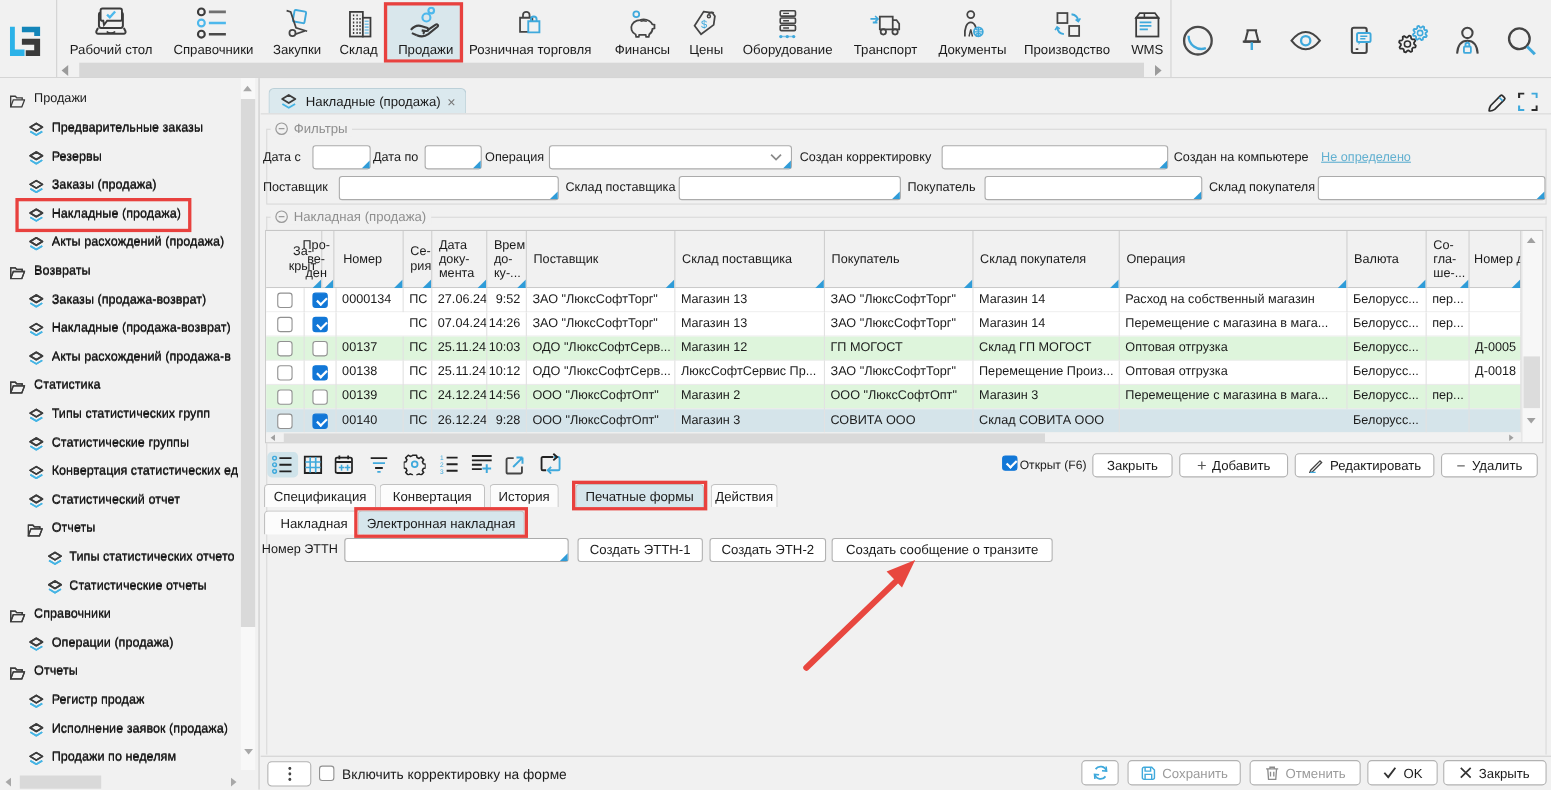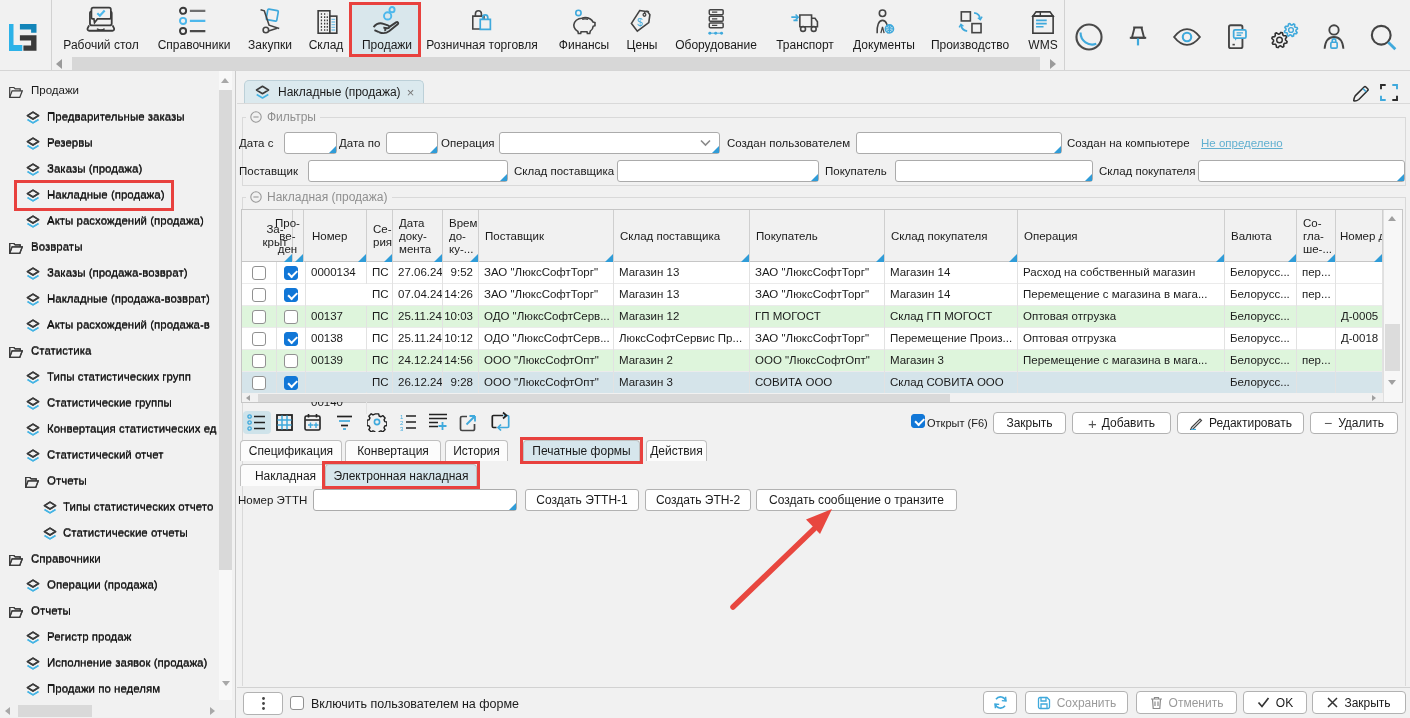--- a/index.html
+++ b/index.html
@@ -489,21 +489,21 @@
   </div>
 <div class="lbl" style="left:239px;top:137px">Дата с</div>
 <div class="inp" style="left:284px;top:132px;width:53px"></div>
 <div class="lbl" style="left:339px;top:137px">Дата по</div>
 <div class="inp" style="left:386px;top:132px;width:52px"></div>
 <div class="lbl" style="left:441px;top:137px">Операция</div>
 <div class="inp" style="left:499px;top:132px;width:221px"></div>
 <svg class="abs" style="left:700px;top:139px" width="11" height="8" viewBox="0 0 11 8" fill="none">
     <path d="M1 1.5l4.5 4.5L10 1.5" stroke="#8a8a8a" stroke-width="1.6"></path>
   </svg>
-<div class="lbl" style="left:727px;top:137px">Создан пользователем</div>
+<div class="lbl" style="left:727px;top:137px">Создан корректировку</div>
 <div class="inp" style="left:856px;top:132px;width:206px"></div>
 <div class="lbl" style="left:1067px;top:137px">Создан на компьютере</div>
 <div class="lbl" style="left:1201px;top:137px;color:#62b0d0;text-decoration:underline">Не определено</div>
 <div class="lbl" style="left:239px;top:165px">Поставщик</div>
 <div class="inp" style="left:308px;top:160px;width:200px"></div>
 <div class="lbl" style="left:514px;top:165px">Склад поставщика</div>
 <div class="inp" style="left:617px;top:160px;width:202px"></div>
 <div class="lbl" style="left:825px;top:165px">Покупатель</div>
 <div class="inp" style="left:895px;top:160px;width:198px"></div>
 <div class="lbl" style="left:1099px;top:165px">Склад покупателя</div>
@@ -658,21 +658,21 @@
 <div class="cell" style="left:643px;top:140px;width:133px;">Магазин 3</div>
 <div class="cell" style="left:776px;top:140px;width:207px;">Перемещение с магазина в мага...</div>
 <div class="cell" style="left:983px;top:140px;width:72px;">Белорусс...</div>
 <div class="cell" style="left:1055px;top:140px;width:39px;">пер...</div>
 <div class="cell" style="left:1094px;top:140px;width:47px;"></div>
 <div class="trow" style="left:0;top:162px;width:1141px;background:#d5e4ea"></div>
 <div class="abs" style="left:0px;top:162px;width:35px;height:22px;border-right:1px solid #e2e2e2"></div>
 <div class="cb " style="left:10px;top:166px"></div>
 <div class="abs" style="left:35px;top:162px;width:29px;height:22px;border-right:1px solid #e2e2e2"></div>
 <div class="cb on" style="left:42px;top:166px"></div>
-<div class="cell" style="left:64px;top:162px;width:61px;margin-top:20px;">00140</div>
+<div class="cell" style="left:64px;top:162px;width:61px;">00140</div>
 <div class="cell" style="left:125px;top:162px;width:26px;">ПС</div>
 <div class="cell" style="left:151px;top:162px;width:50px;">26.12.24</div>
 <div class="cell" style="left:201px;top:162px;width:36px;text-align:right;padding-right:5px;padding-left:0;">9:28</div>
 <div class="cell" style="left:237px;top:162px;width:135px;">ООО "ЛюксСофтОпт"</div>
 <div class="cell" style="left:372px;top:162px;width:136px;">Магазин 3</div>
 <div class="cell" style="left:508px;top:162px;width:135px;">СОВИТА ООО</div>
 <div class="cell" style="left:643px;top:162px;width:133px;">Склад СОВИТА ООО</div>
 <div class="cell" style="left:983px;top:162px;width:72px;">Белорусс...</div>
 <div class="cell" style="left:1055px;top:162px;width:39px;"></div>
 <div class="cell" style="left:1094px;top:162px;width:47px;"></div>
@@ -764,21 +764,21 @@
 
 <div class="abs" style="left:237px;top:687px;width:1173px;height:1px;background:#d2d2d2"></div>
 <div class="btn" style="left:243px;top:692px;width:40px;height:23px">
     <svg width="3" height="13" viewBox="0 0 3 13">
       <circle cx="1.5" cy="1.5" r="1.4" fill="#444"></circle>
       <circle cx="1.5" cy="6.5" r="1.4" fill="#444"></circle>
       <circle cx="1.5" cy="11.5" r="1.4" fill="#444"></circle>
     </svg>
   </div>
 <div class="cb" style="left:290px;top:696px"></div>
-<div class="lbl" style="left:311px;top:697px;font-size:12.5px">Включить пользователем на форме</div>
+<div class="lbl" style="left:311px;top:697px;font-size:12.5px">Включить корректировку на форме</div>
 <div class="btn" style="left:983px;top:691px;width:34px;height:23px">
     <svg width="15" height="15" viewBox="0 0 15 15" fill="none">
       <path d="M12.8 6A5.5 5.5 0 003 4.2M2.2 9a5.5 5.5 0 009.8 1.8" stroke="#3fa9dc" stroke-width="1.6"></path>
       <path d="M12.6 1.8L13 6l-4.2-.4M2.4 13.2L2 9l4.2.4" fill="none" stroke="#3fa9dc" stroke-width="1.4"></path>
     </svg>
   </div>
 <div class="btn" style="left:1025px;top:691px;width:103px;height:23px;color:#9b9b9b"><svg width="14" height="14" viewBox="0 0 14 14" fill="none">
       <path d="M1.5 3A1.5 1.5 0 013 1.5h7L12.5 4v7a1.5 1.5 0 01-1.5 1.5H3A1.5 1.5 0 011.5 11z" stroke="#3fa9dc" stroke-width="1.3"></path>
       <path d="M4 1.5v3.5h5V1.5M4 12.5V8h6v4.5" stroke="#3fa9dc" stroke-width="1.3"></path>
     </svg> Сохранить</div>

